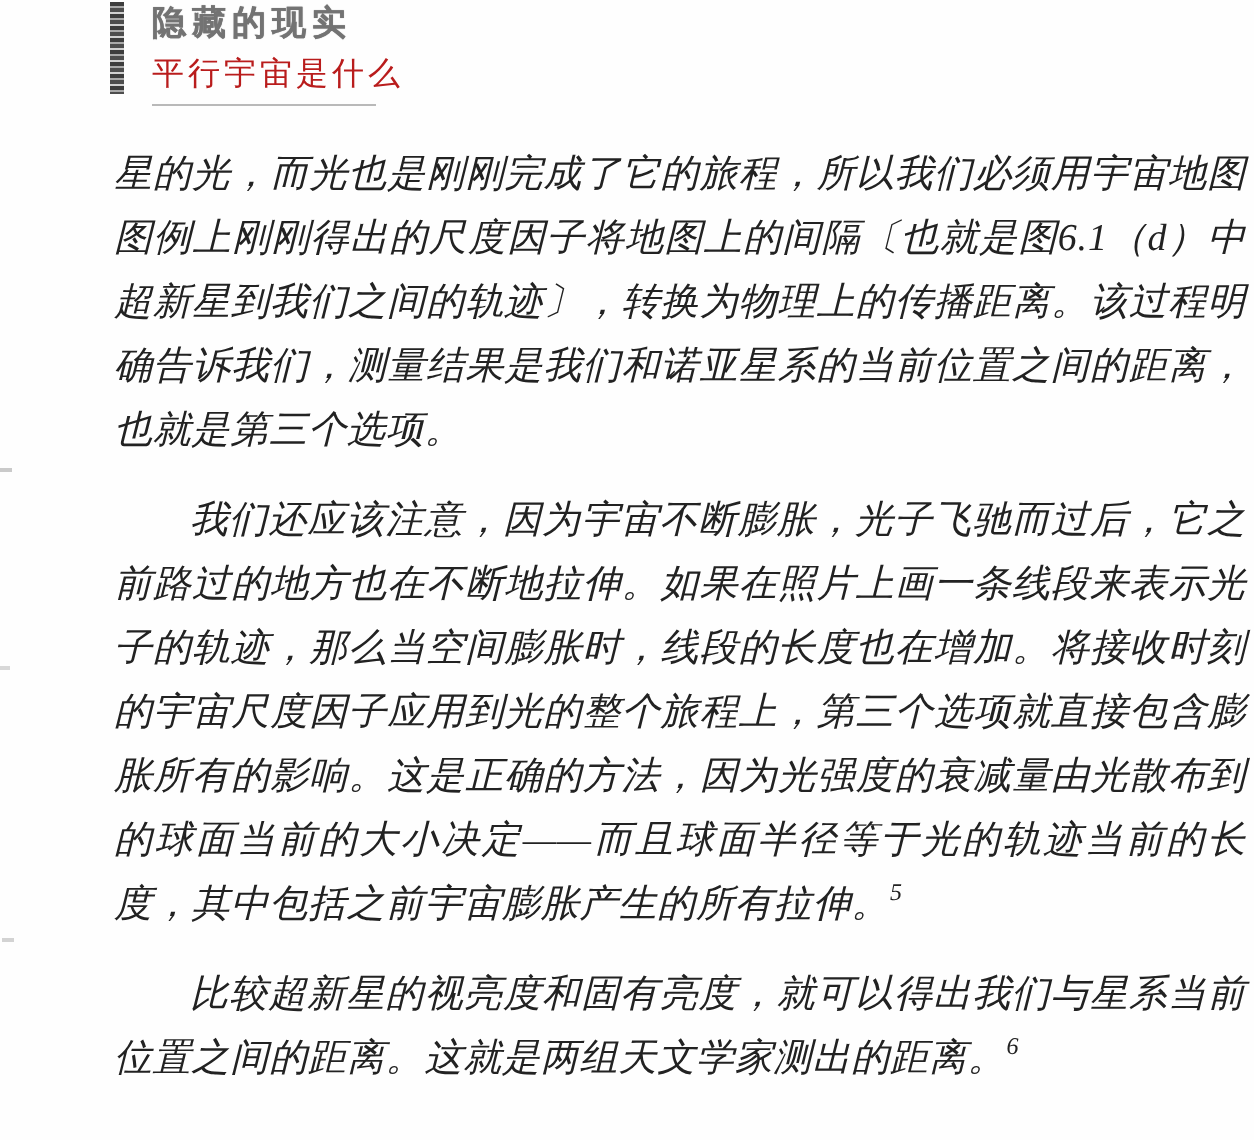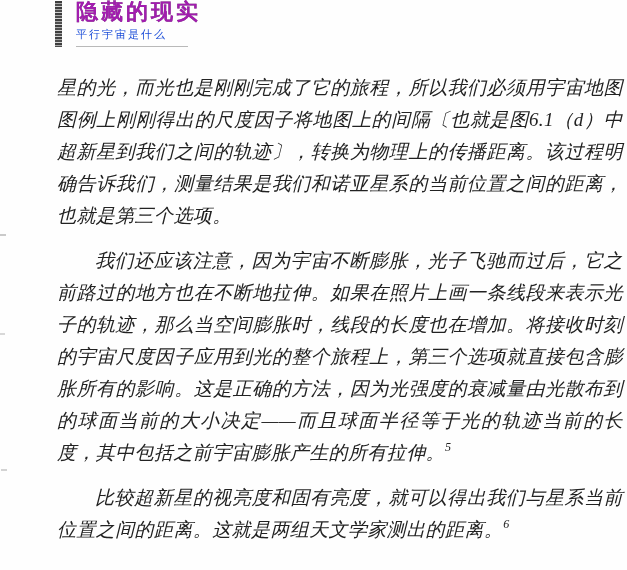--- a/index.html
+++ b/index.html
@@ -35,32 +35,32 @@
       #2e2e2e 3px, #2e2e2e 5px,
       #c9c9c9 5px, #c9c9c9 6px
     );
     opacity: .85;
   }
   .head-text {
     margin-left: 14px;
   }
   .book-title {
     margin: 0;
-    font-size: 22px;
+    font-size: 17px;
     font-weight: 600;
     letter-spacing: 3px;
-    color: #a21caf;
+    color: #737373;
     line-height: 24px;
     text-shadow: 0 0 0.4px #777;
   }
   .book-subtitle {
     margin-top: 3px;
-    font-size: 11px;
+    font-size: 16px;
     letter-spacing: 2px;
-    color: #1d4ed8;
+    color: #b91c1c;
   }
   .subtitle-rule {
     margin-top: 4px;
     width: 112px;
     height: 1px;
     background: #b9b9b9;
   }
   
   .body-text {
     position: absolute;

